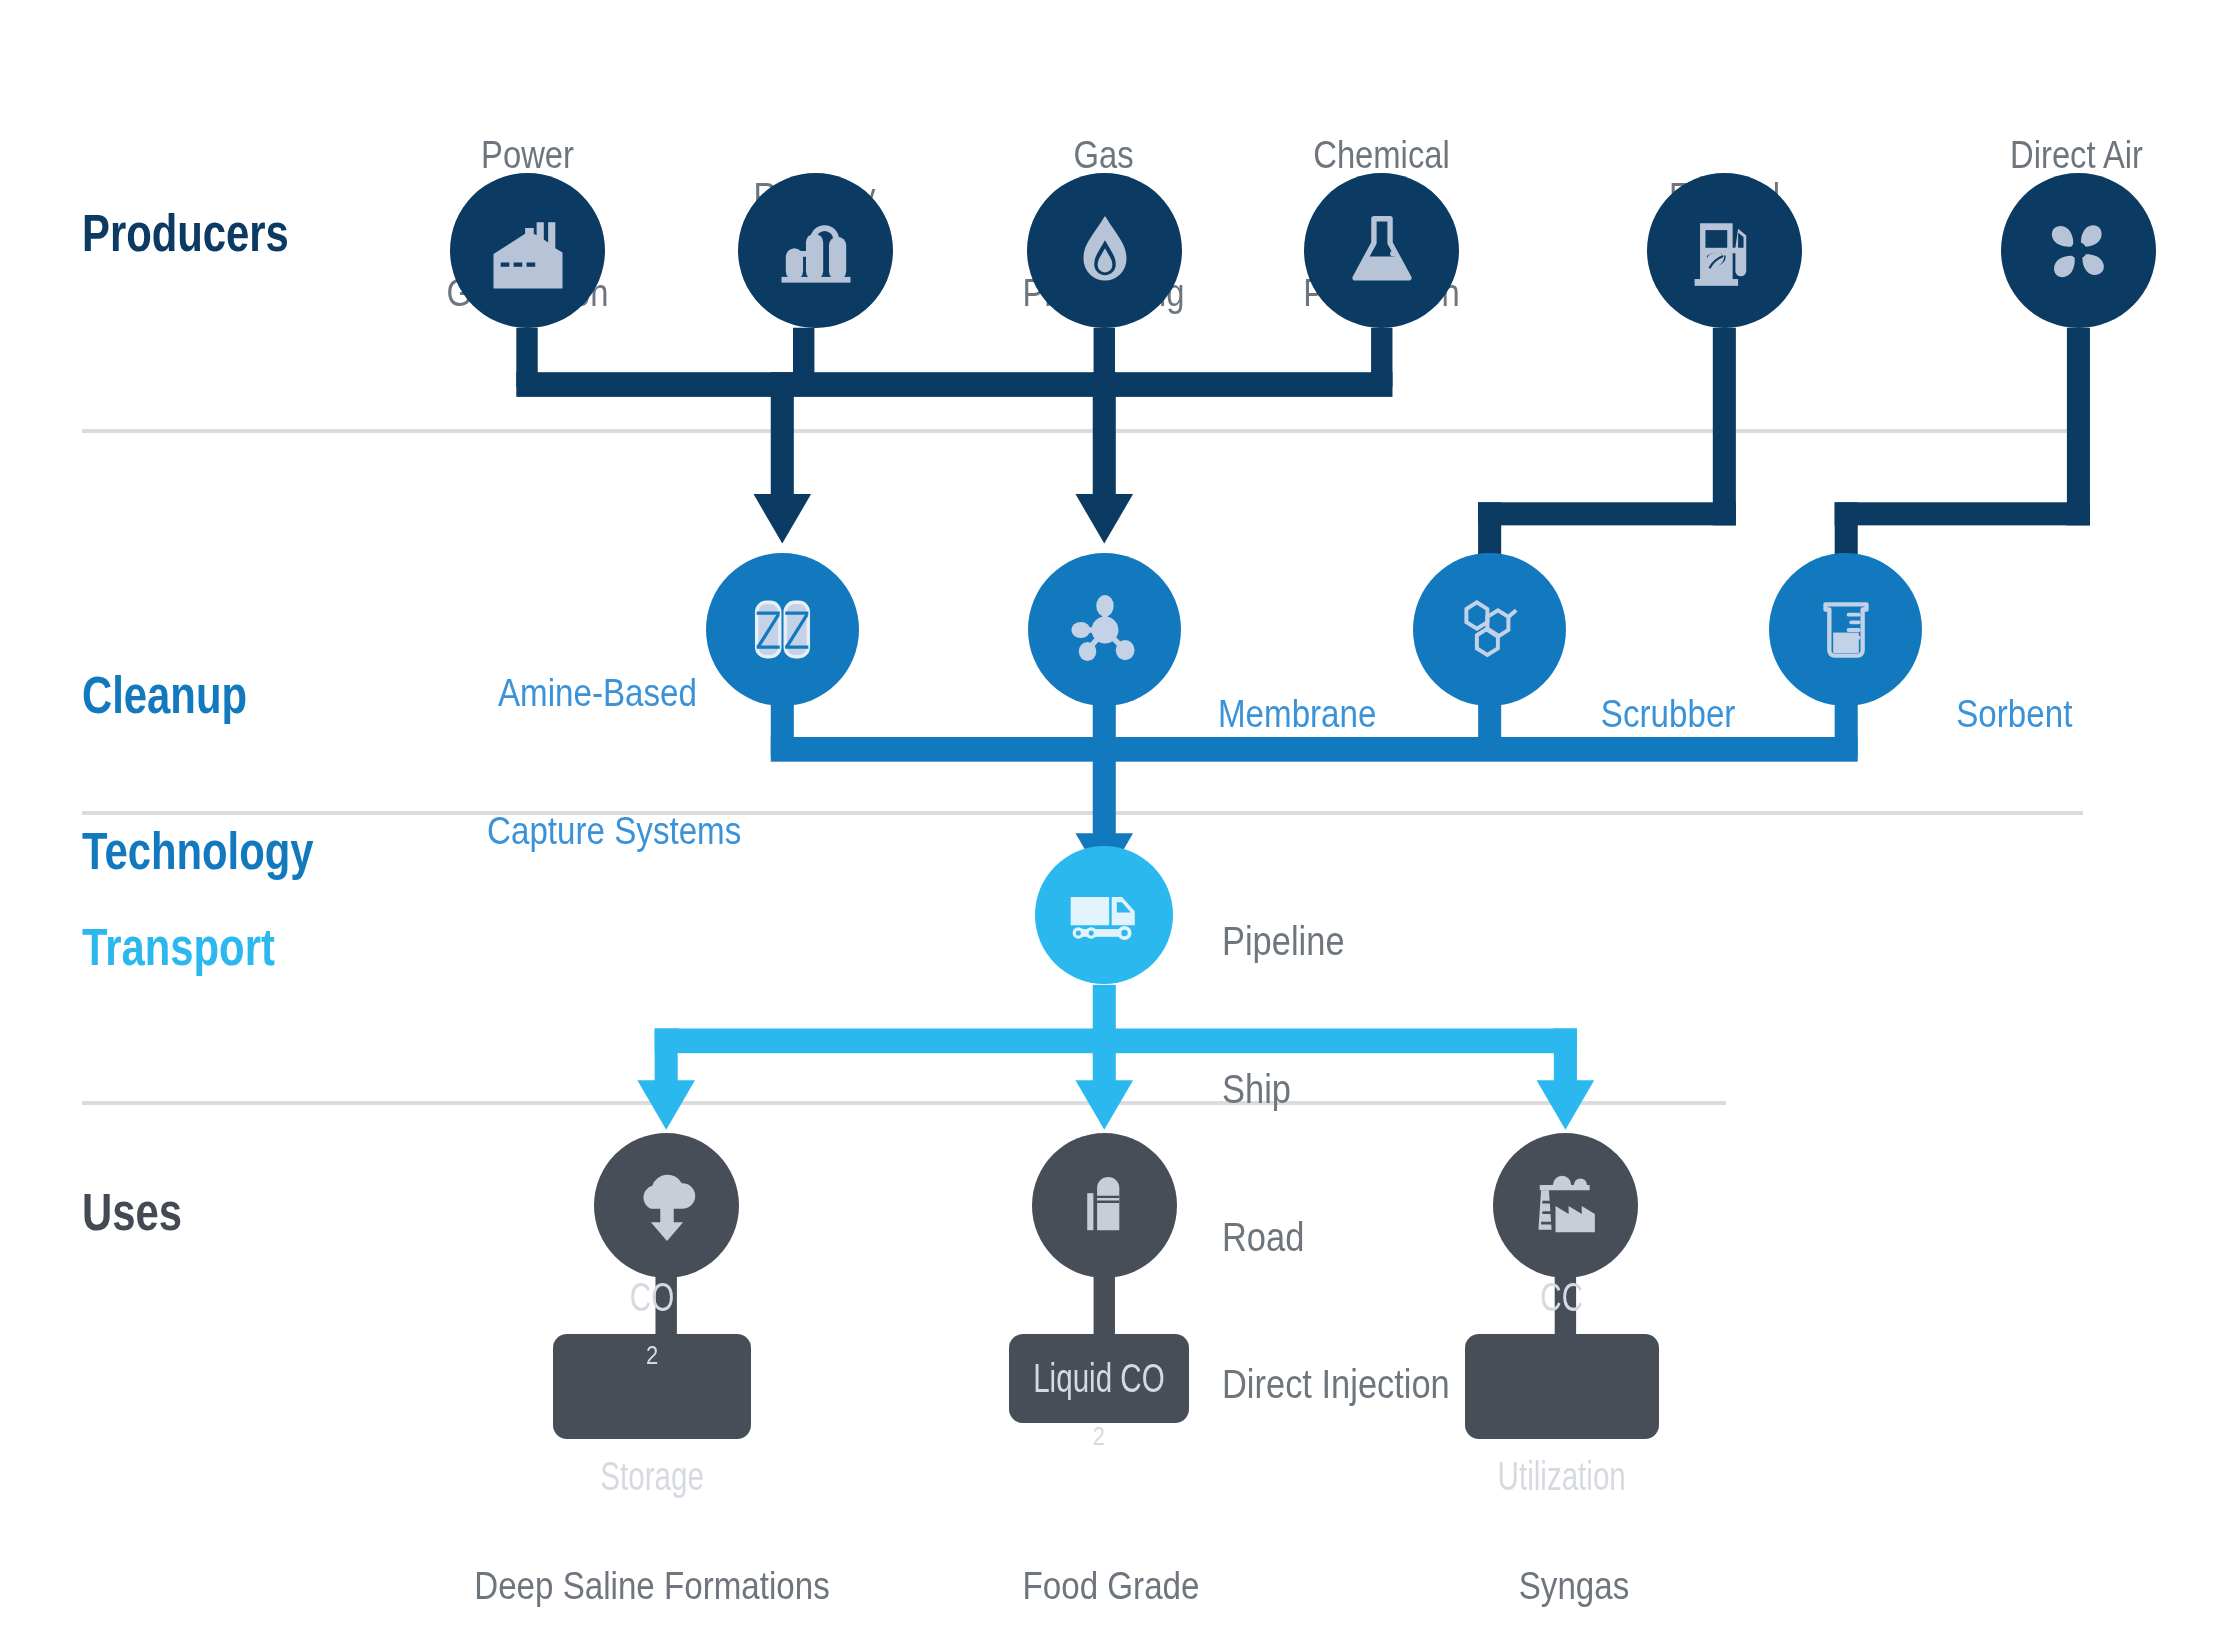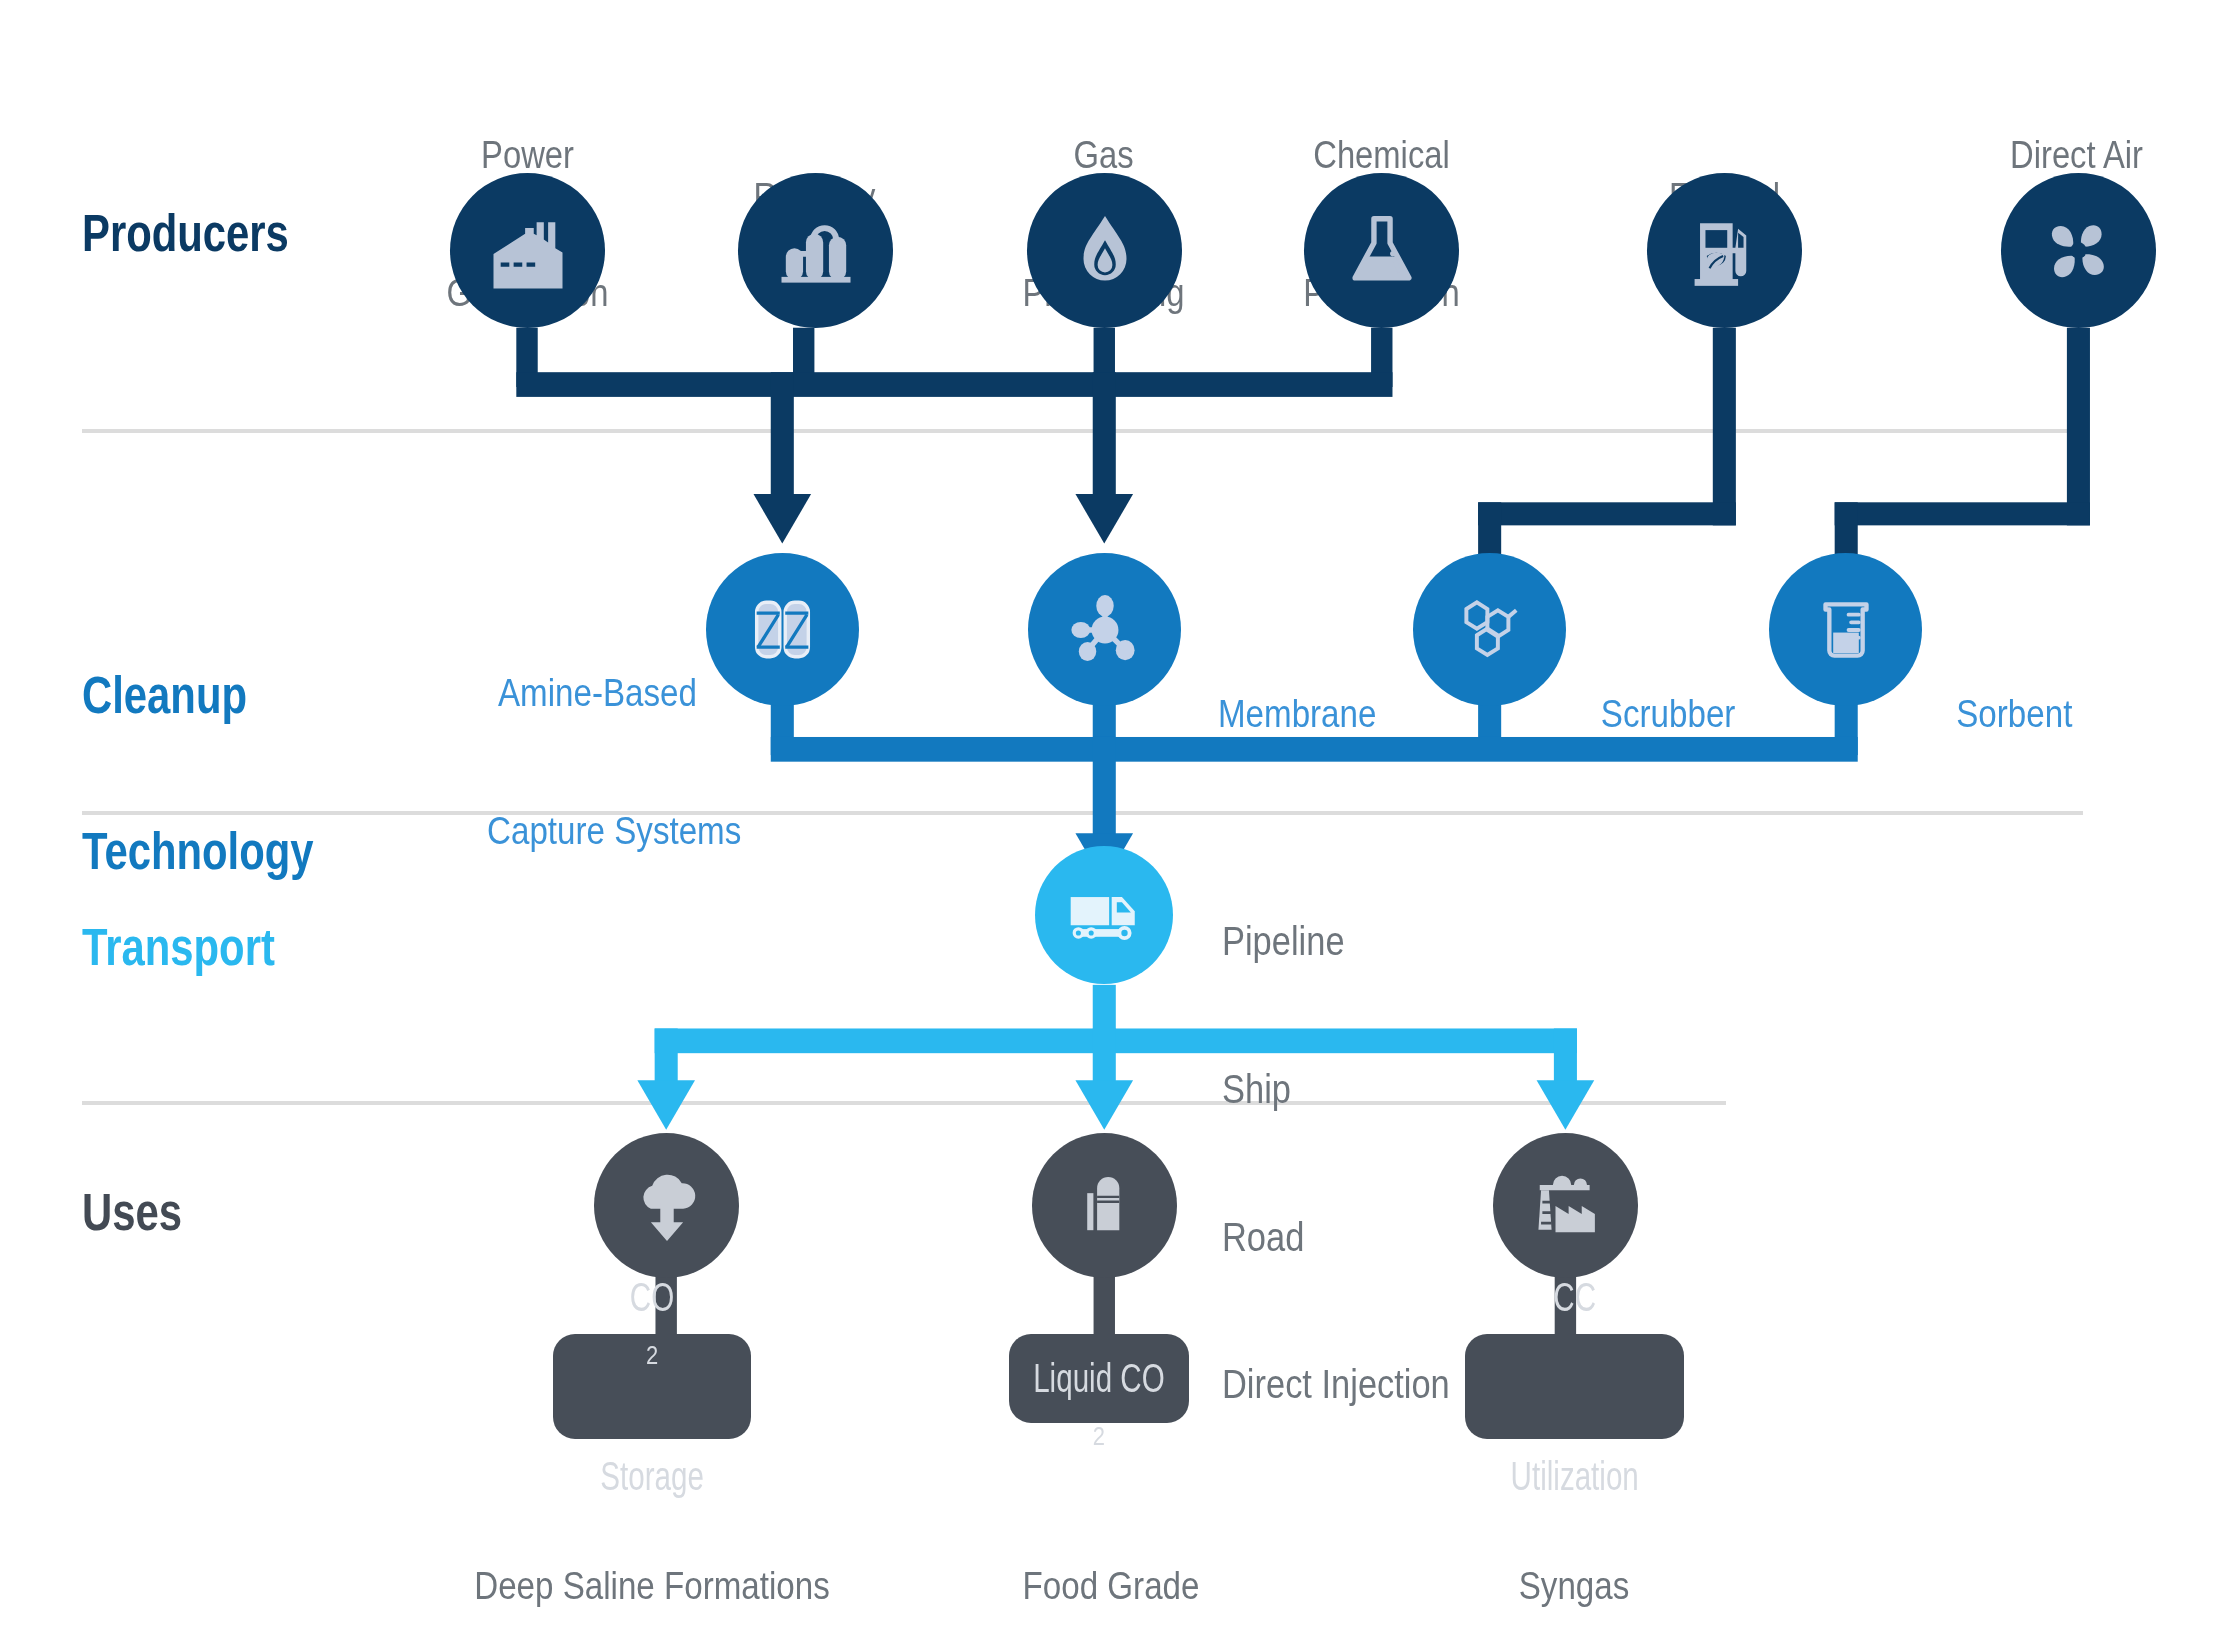--- a/index.html
+++ b/index.html
@@ -36,21 +36,21 @@
   
   .cleanlbl{position:absolute;color:#3a92d8;font-size:39px;line-height:1.18;
             transform:scaleX(.85);white-space:pre;}
 
   
   #transport-list{position:absolute;left:1222px;top:819px;color:#6e757c;
        font-size:41px;line-height:1.20;transform:scaleX(.84);
        transform-origin:left top;white-space:pre;}
 
   
-  .pill{position:absolute;background:#474e58;border-radius:22px;
+  .pill{position:absolute;background:#474e58;border-radius:14px;
         color:#d6dae0;font-size:40px;line-height:1.12;text-align:center;
         display:flex;align-items:center;justify-content:center;}
   .pill span{display:block;transform:scaleX(.86);white-space:pre;}
   .pill sub{font-size:25.5px;vertical-align:baseline;position:relative;top:8.2px;}
 
   
   .usecap{position:absolute;color:#6e757c;font-size:39px;line-height:1.22;
           text-align:center;transform:scaleX(.85);white-space:pre;}
 
   
@@ -328,21 +328,21 @@
 
   <div class="circ c-use" style="left:1493px;top:1133px;">
     <svg class="ico" width="84" height="84" viewBox="0 0 64 64">
       <path fill="#c9ced6" d="M12 16h38v4H12z"></path>
       <path fill="#c9ced6" d="M22 16a7 7 0 0 1 14 0zM38 16a5 5 0 0 1 10 0z"></path>
       <path fill="#c9ced6" d="M13 20h6l2 30h-10z"></path>
       <path fill="#474e58" d="M14 28h6v2h-6zM14 36h7v2h-7zM13 44h8v2h-8z"></path>
       <path fill="#c9ced6" d="M24 52V32l10 6V32l10 6V32l10 6v14z"></path>
     </svg>
   </div>
-  <div class="pill" style="left:1465px;top:1334px;width:219px;height:105px;">
+  <div class="pill" style="left:1465px;top:1334px;width:194px;height:105px;">
     <span>
       <span>CC</span><br>
       <span>Utilization</span>
     </span>
   </div>
   <div class="usecap" style="left:1368px;top:1467px;width:412px;">
     <div>Syngas</div>
     
     
   </div>

